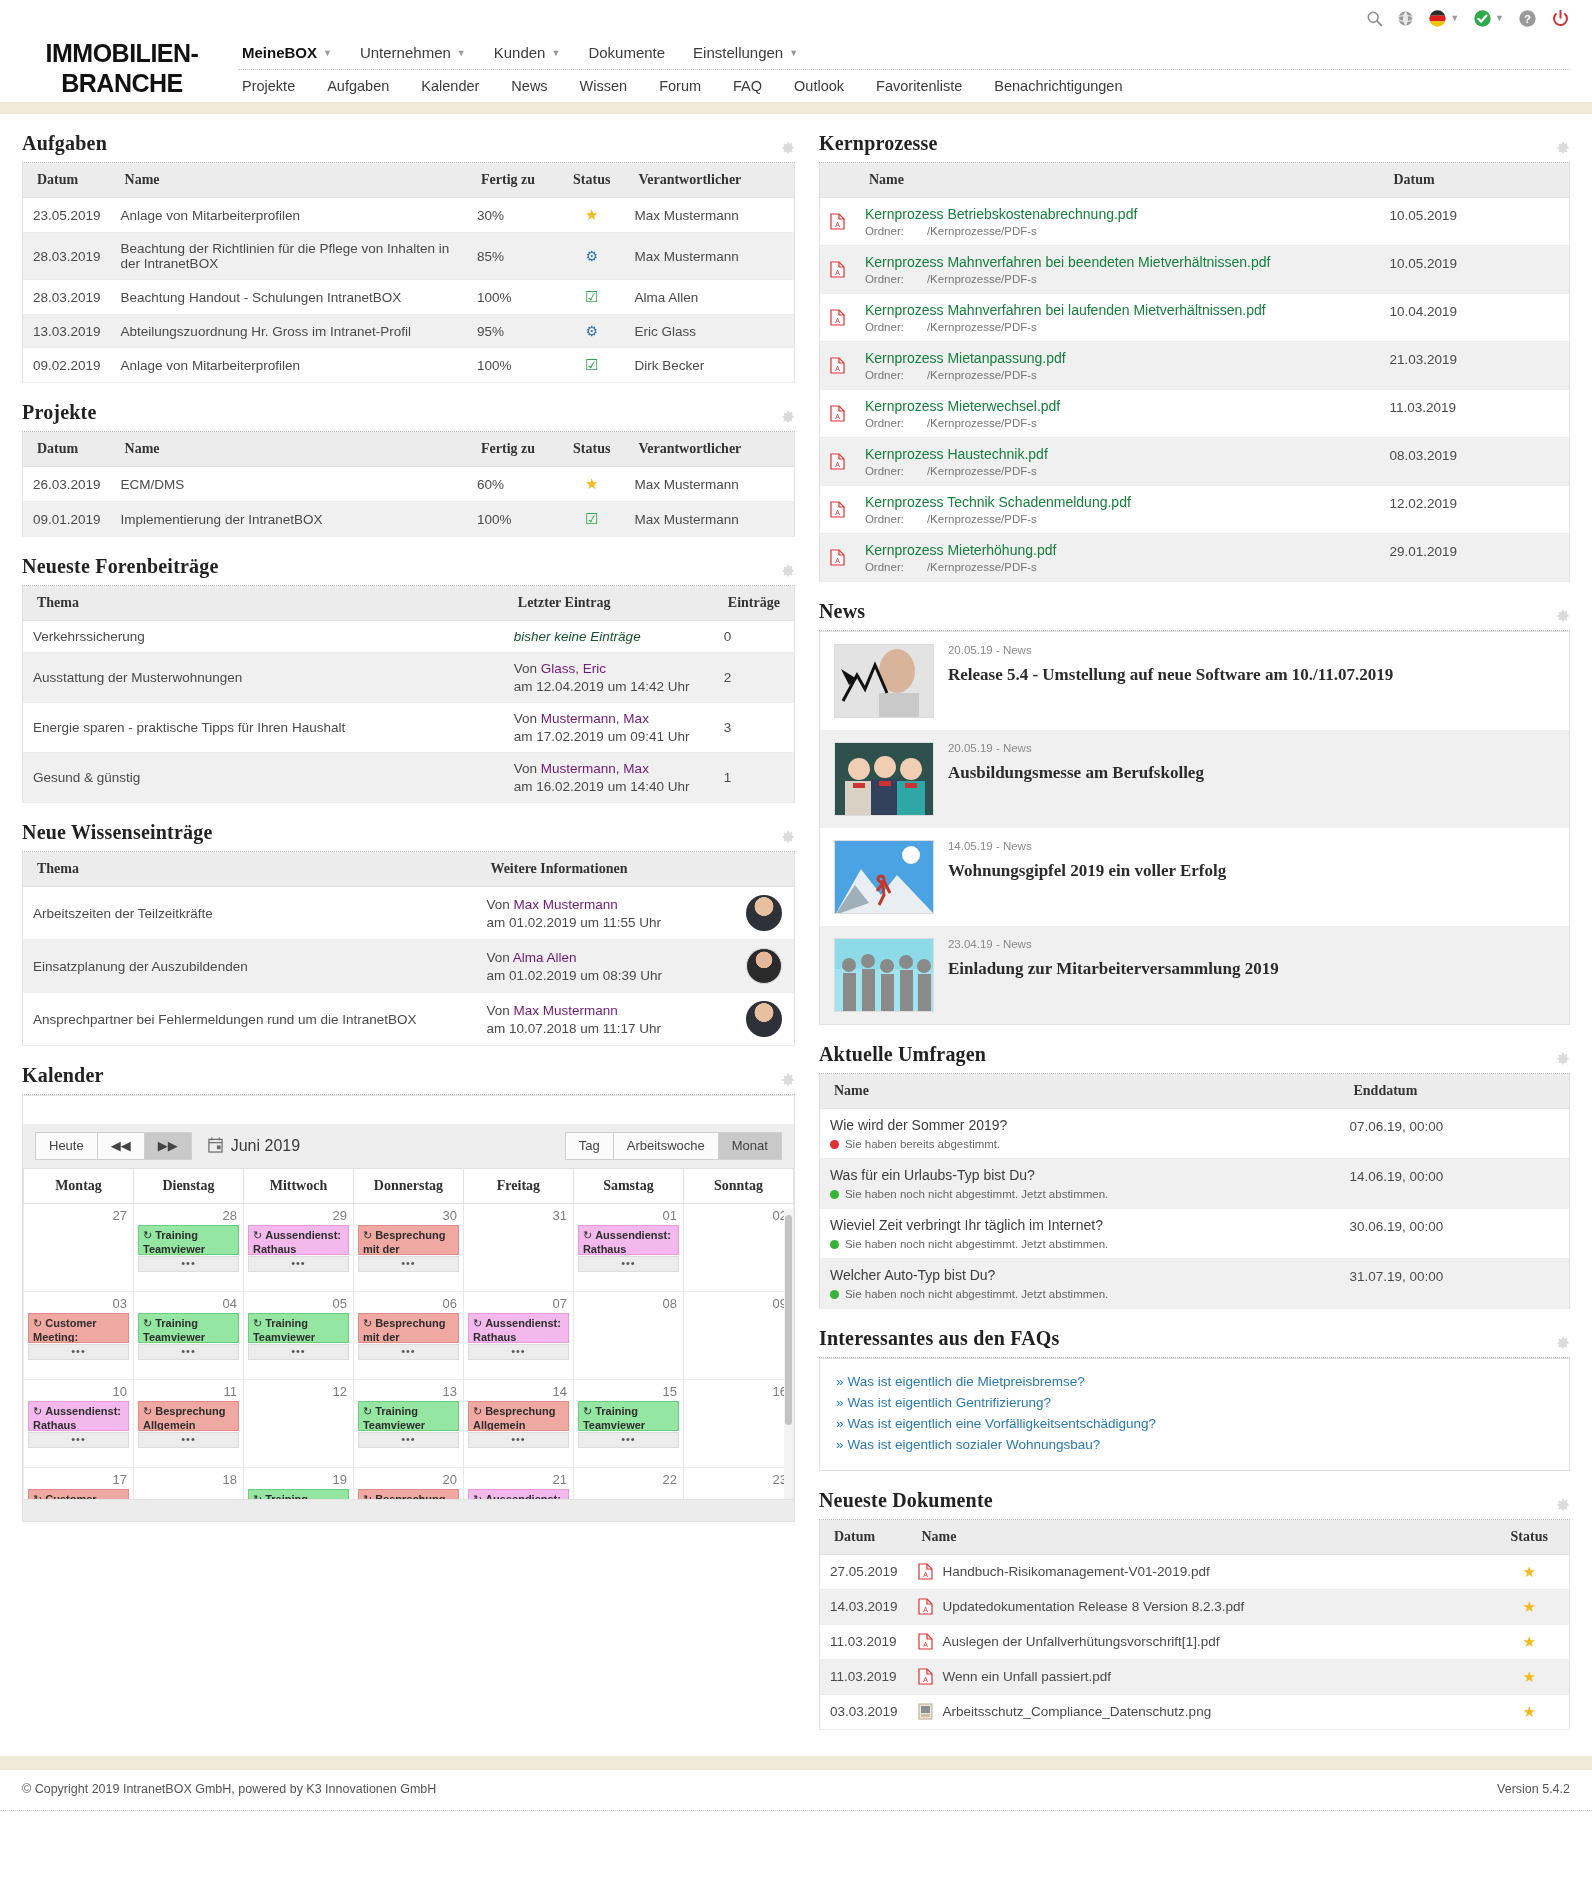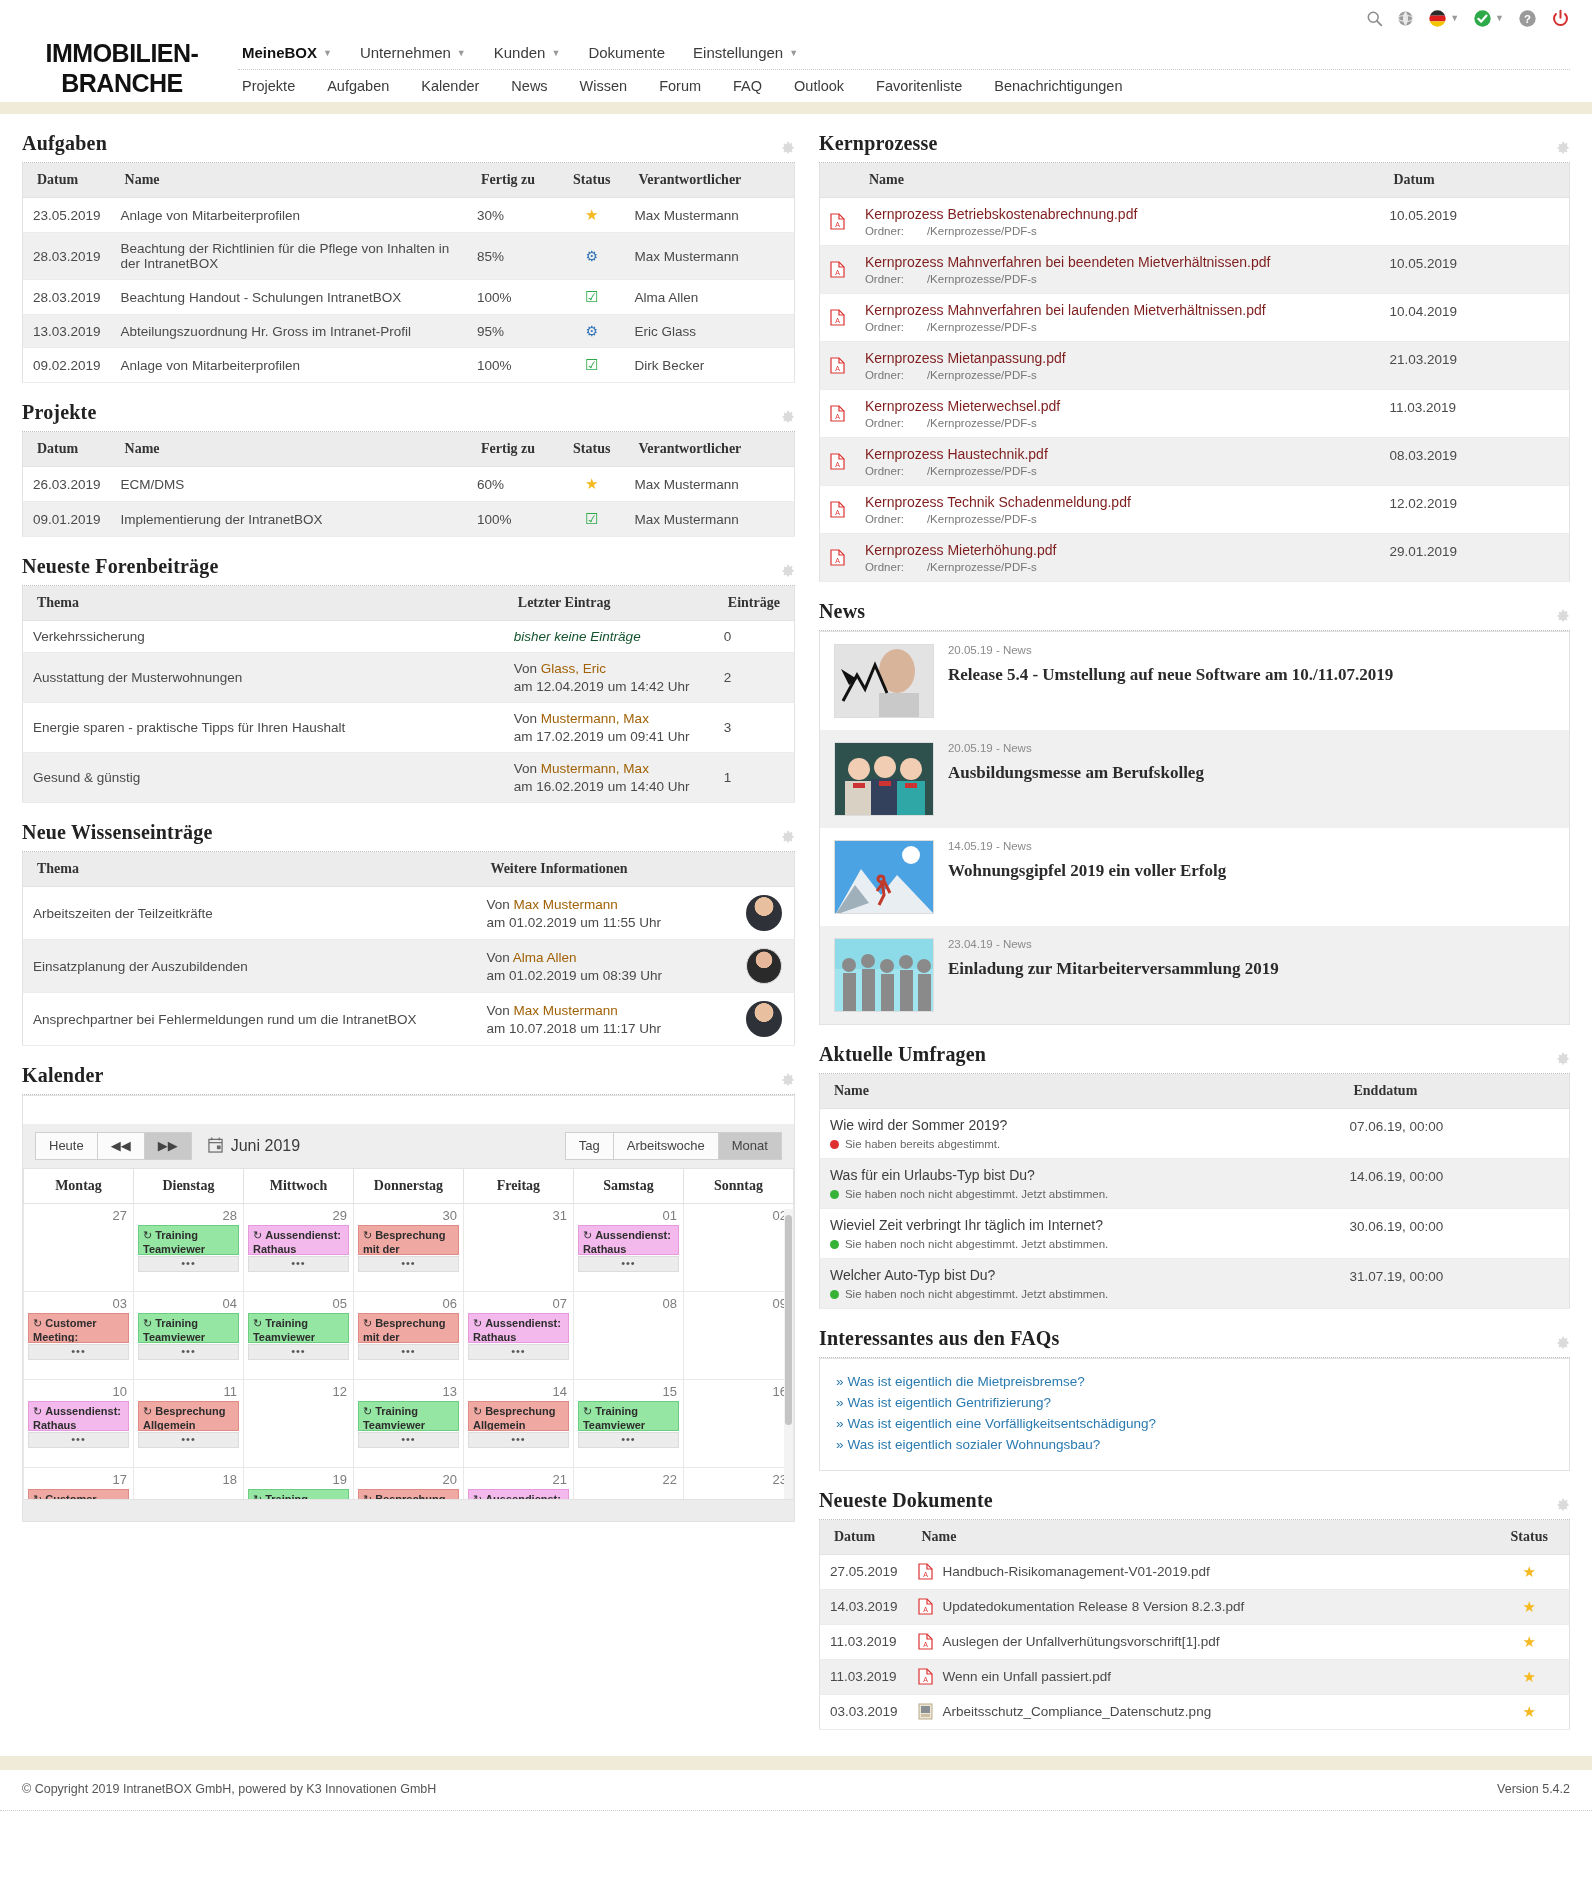--- a/index.html
+++ b/index.html
@@ -102,42 +102,42 @@
     border-bottom: 1px solid #e2e2e2;
   }
   table.tbl tbody td {
     padding: 8px 10px;
     color: #4a4a4a;
     border-bottom: 1px solid #ececec;
     vertical-align: middle;
   }
   table.tbl tbody tr:nth-child(even) { background: #f0f0f0; }
   table.tbl tbody tr:nth-child(odd)  { background: #ffffff; }
-  .lnk { color: #a16207; cursor: pointer; }
+  .lnk { color: #701a75; cursor: pointer; }
   .ital { font-style: italic; color:#14532d; }
 
   .c-date { width: 78px; white-space: nowrap; }
   .c-pct  { width: 92px; }
   .c-stat { width: 58px; text-align: center; }
   .c-resp { width: 170px; }
   .c-ent  { width: 70px; }
   .c-last { width: 210px; }
 
   
   .star { color:#f5b921; font-size: 15px; }
   .gears { color:#2f72b5; font-size: 14px; }
   .check { color:#2faa4a; font-size: 15px; }
 
   
   .av { width: 36px; height: 36px; border-radius: 50%; display:block; }
   .av-m { background: radial-gradient(circle at 50% 32%, #e8c0a0 0 30%, #2e3138 32% 100%); }
   .av-f { background: radial-gradient(circle at 50% 32%, #e7b79b 0 28%, #2a2a2a 30% 100%); border:1px solid #ddd;}
 
   
-  .kp-name { font-size: 14px; color:#7f1d1d; }
+  .kp-name { font-size: 14px; color:#15803d; }
   .kp-sub { font-size: 11.5px; color:#777; margin-top:3px; }
   .kp-sub b { font-weight: normal; display:inline-block; width:62px; }
   .c-icon { width: 34px; text-align:center; }
 
   
   .news-box { border:1px solid #e2e2e2; }
   .news-row { display:flex; gap:14px; padding:12px 14px; align-items:flex-start; }
   .news-row:nth-child(even) { background:#f0f0f0; }
   .news-row:nth-child(odd) { background:#fff; }
   .news-thumb { width:100px; height:74px; flex:0 0 100px; border:1px solid #ddd; background:#ddd; overflow:hidden; position:relative;}

